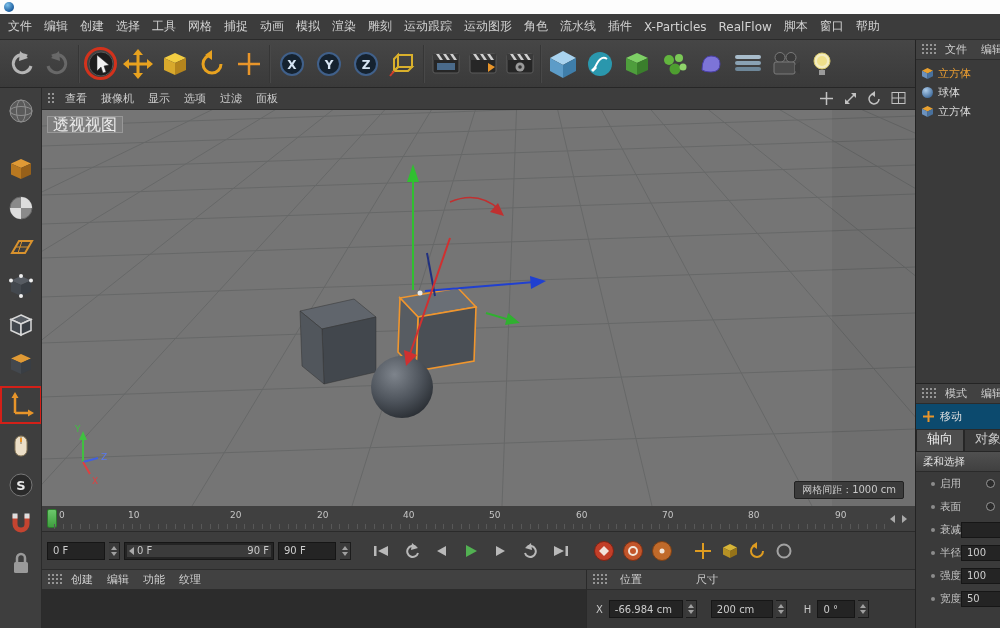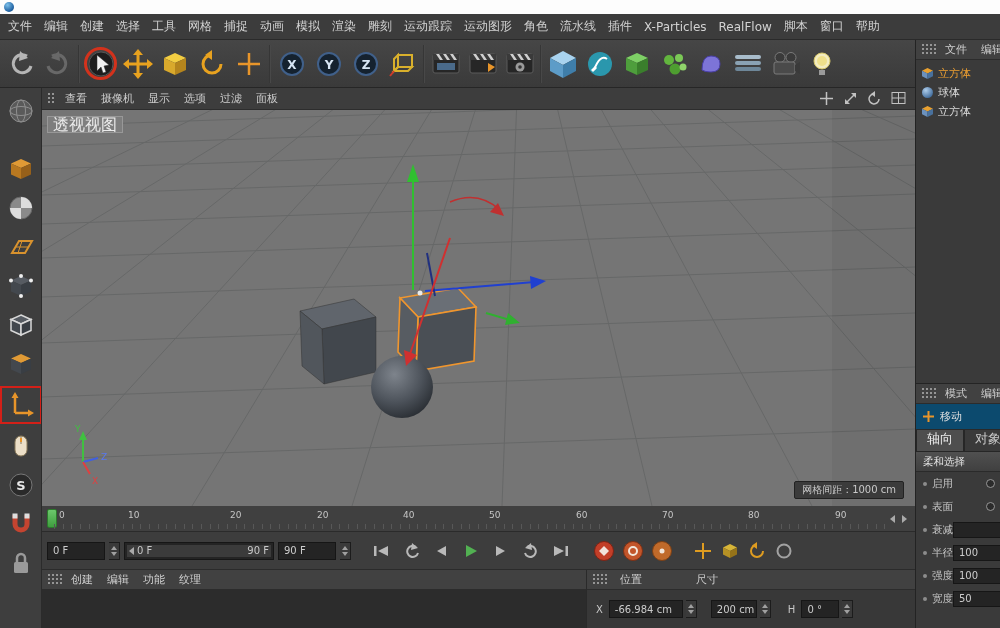--- a/index.html
+++ b/index.html
@@ -64,38 +64,38 @@
   .mat-mgr{width:545px;border-right:1px solid #2a2a2a;display:flex;flex-direction:column;}
   .panel-head{height:20px;background:#414141;display:flex;align-items:center;font-size:11px;color:#cfcfcf;border-bottom:1px solid #2c2c2c;padding:0 4px;white-space:nowrap;overflow:hidden;}
   .panel-head span{padding:0 7px;}
   .mat-body{flex:1;background:#2c2c2c;}
   .coord-panel{flex:1;display:flex;flex-direction:column;}
   .coord-head span.h1{margin-left:4px;}
   .coord-head span.h2{margin-left:40px;text-align:right;}
   .coord-body{flex:1;background:#383838;display:flex;align-items:center;padding:0 6px;gap:3px;font-size:10px;}
   .clabel{color:#c8c8c8;padding:0 3px;}
   .f-x{width:74px;flex:none;}
-  .f-sx{width:46px;flex:none;}
+  .f-sx{width:62px;flex:none;}
   .f-h{width:38px;flex:none;}
   .csp{width:8px;flex:none;}
 
   .grip{width:8px;height:12px;flex:none;margin:0 2px;background:radial-gradient(circle at 1px 1px,#959595 1px,transparent 1.4px);background-size:4px 4px;}
 
   .right-col{width:85px;background:#3a3a3a;border-left:1px solid #232323;display:flex;flex-direction:column;overflow:hidden;}
   .obj-mgr{height:344px;border-bottom:1px solid #242424;display:flex;flex-direction:column;}
   .obj-rows{padding-top:4px;}
   .obj-row{height:19px;display:flex;align-items:center;gap:4px;padding-left:5px;font-size:11px;color:#dcdcdc;white-space:nowrap;}
   .obj-row.sel span{color:#f0a030;}
   .attr-panel{flex:1;display:flex;flex-direction:column;}
   .tool-row{height:26px;display:flex;align-items:center;gap:5px;padding-left:6px;background:#0c4a6e;border-bottom:1px solid #2a2a2a;font-size:11px;color:#e0e0e0;}
   .tabs{height:22px;display:flex;align-items:flex-end;background:#303030;border-bottom:1px solid #262626;overflow:hidden;}
   .tab{padding:3px 10px;font-size:13px;color:#c8c8c8;background:#3a3a3a;border:1px solid #262626;border-bottom:none;flex:none;white-space:nowrap;}
   .tab.active{background:#4e4e4e;color:#e8e8e8;}
   .section-bar{height:20px;background:linear-gradient(#505050,#404040);border-bottom:1px solid #2a2a2a;display:flex;align-items:center;padding-left:7px;font-size:10.5px;color:#e2e2e2;}
-  .attr-row{height:23px;display:flex;align-items:center;padding-left:7px;font-size:10.5px;color:#c6c6c6;white-space:nowrap;}
+  .attr-row{height:23px;display:flex;align-items:center;padding-left:7px;font-size:10.5px;color:#c6c6c6;white-space:nowrap;margin-left:8px;}
   .bullet{width:4px;height:4px;border-radius:50%;background:#8c8c8c;margin-right:5px;flex:none;}
   .attr-row .field{height:16px;width:48px;flex:none;margin-left:auto;}
   .toggle{width:9px;height:9px;border-radius:50%;border:1px solid #979797;background:#2b2b2b;margin-left:auto;margin-right:5px;flex:none;}
 
   .watermark{position:absolute;left:748px;top:516px;display:flex;align-items:center;gap:3px;color:#fff;opacity:.95;pointer-events:none;z-index:40;}
   .wm-text{font-size:27px;font-weight:bold;letter-spacing:1px;text-shadow:0 1px 2px rgba(0,0,0,.25);}
   .wm-cn{font-size:25px;font-weight:bold;text-shadow:0 1px 2px rgba(0,0,0,.25);}
 </style>
 </head>
 <body>

